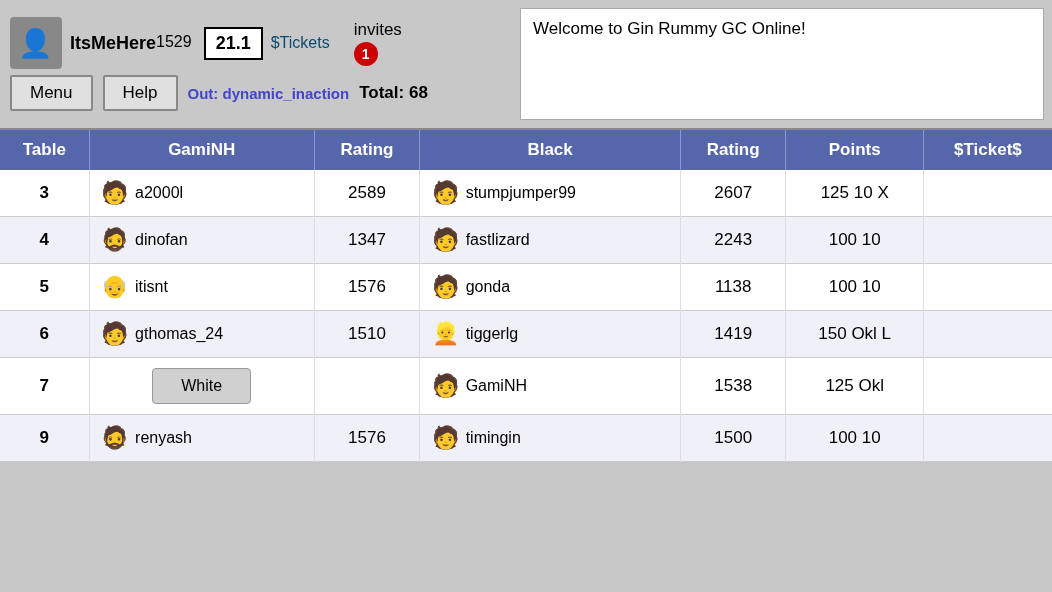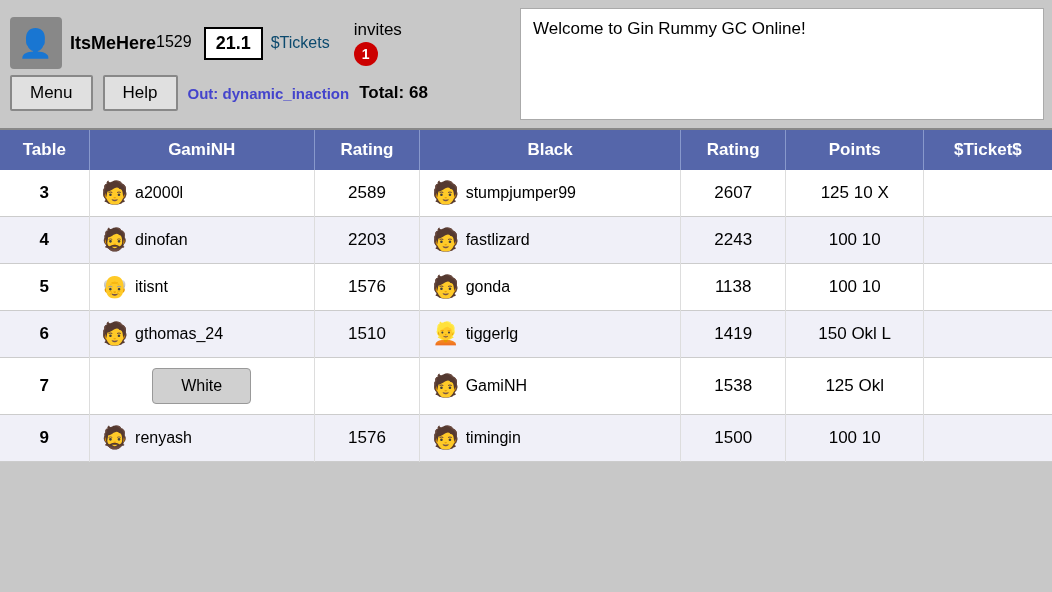--- a/index.html
+++ b/index.html
@@ -302,21 +302,21 @@
           <td></td>
         </tr>
         <tr>
           <td class="table-num">4</td>
           <td>
             <div class="player-cell">
               <span class="player-avatar">🧔</span>
               <span class="player-name">dinofan</span>
             </div>
           </td>
-          <td class="rating-val">2203</td>
+          <td class="rating-val">1347</td>
           <td>
             <div class="player-cell">
               <span class="player-avatar">🧑</span>
               <span class="player-name">fastlizard</span>
             </div>
           </td>
           <td class="rating-val">2243</td>
           <td class="points-val">100 10</td>
           <td></td>
         </tr>

